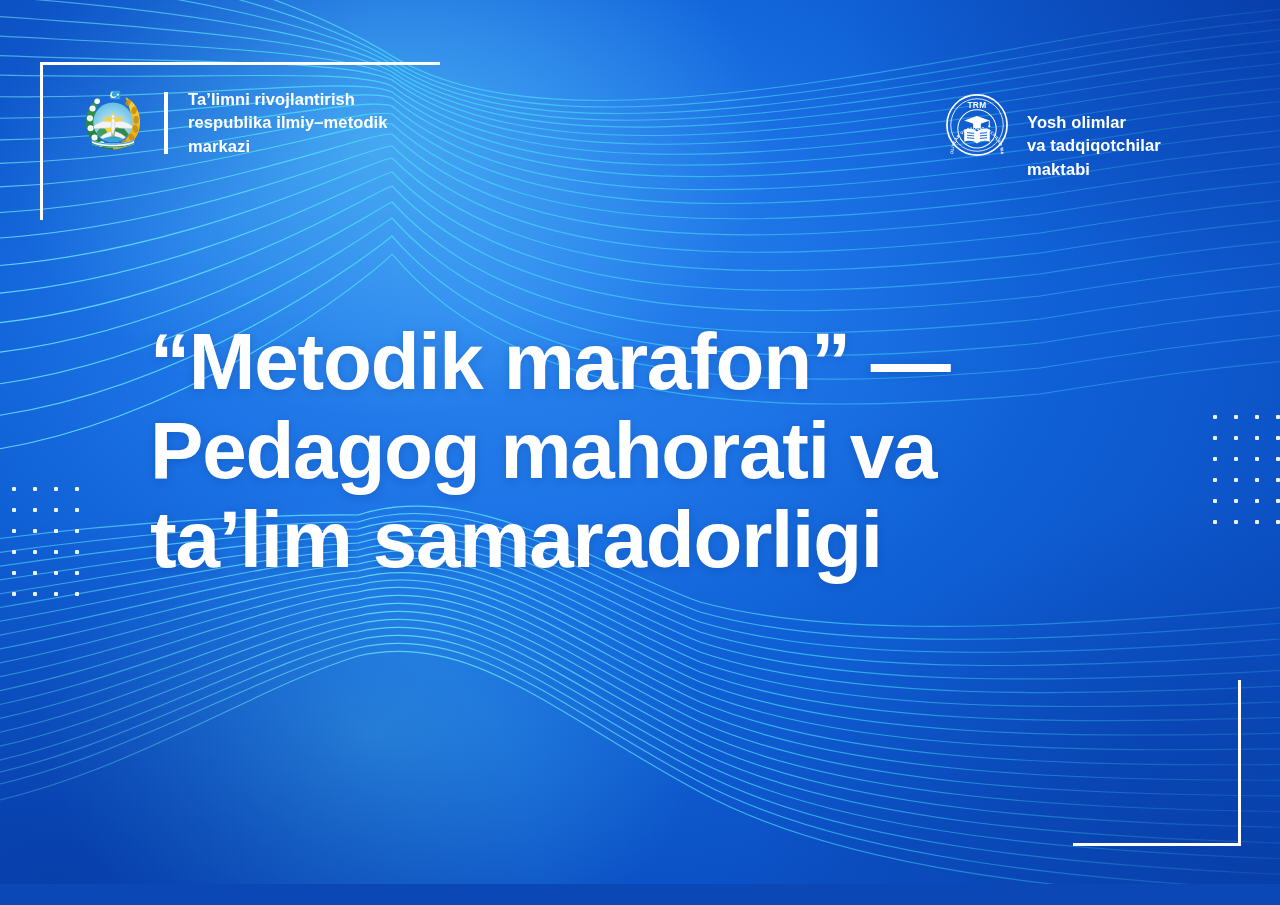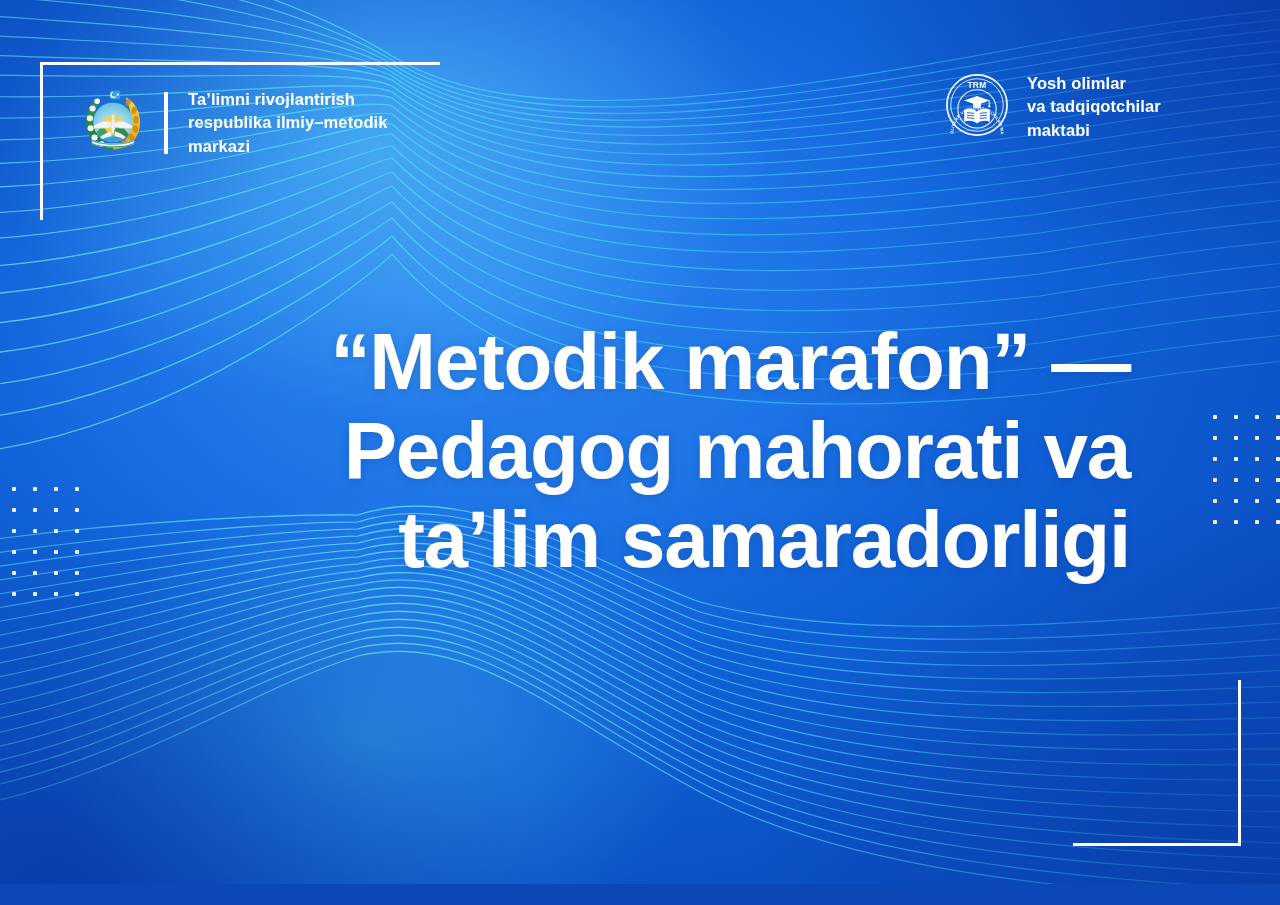--- a/index.html
+++ b/index.html
@@ -96,28 +96,28 @@
   }
 
   .org-text {
     color: #ffffff;
     font-size: 16.5px;
     font-weight: bold;
     line-height: 1.42;
     letter-spacing: .1px;
     white-space: pre-line;
   }
-  #logo-right .org-text { margin-left: 4px; }
+  #logo-right .org-text { margin-left: 4px; margin-top: 39px; }
 
   
   #title {
     position: absolute;
     left: 0; right: 0;
     top: 318px;
-    text-align: right;
+    text-align: left;
     color: #ffffff;
     font-family: "Liberation Sans", sans-serif;
     font-weight: bold;
     font-size: 80px;
     line-height: 1.11;
     letter-spacing: -1.2px;
     white-space: pre-line;
     text-shadow: 0 2px 10px rgba(2,30,90,.18);
     padding: 0 150px;
   }

